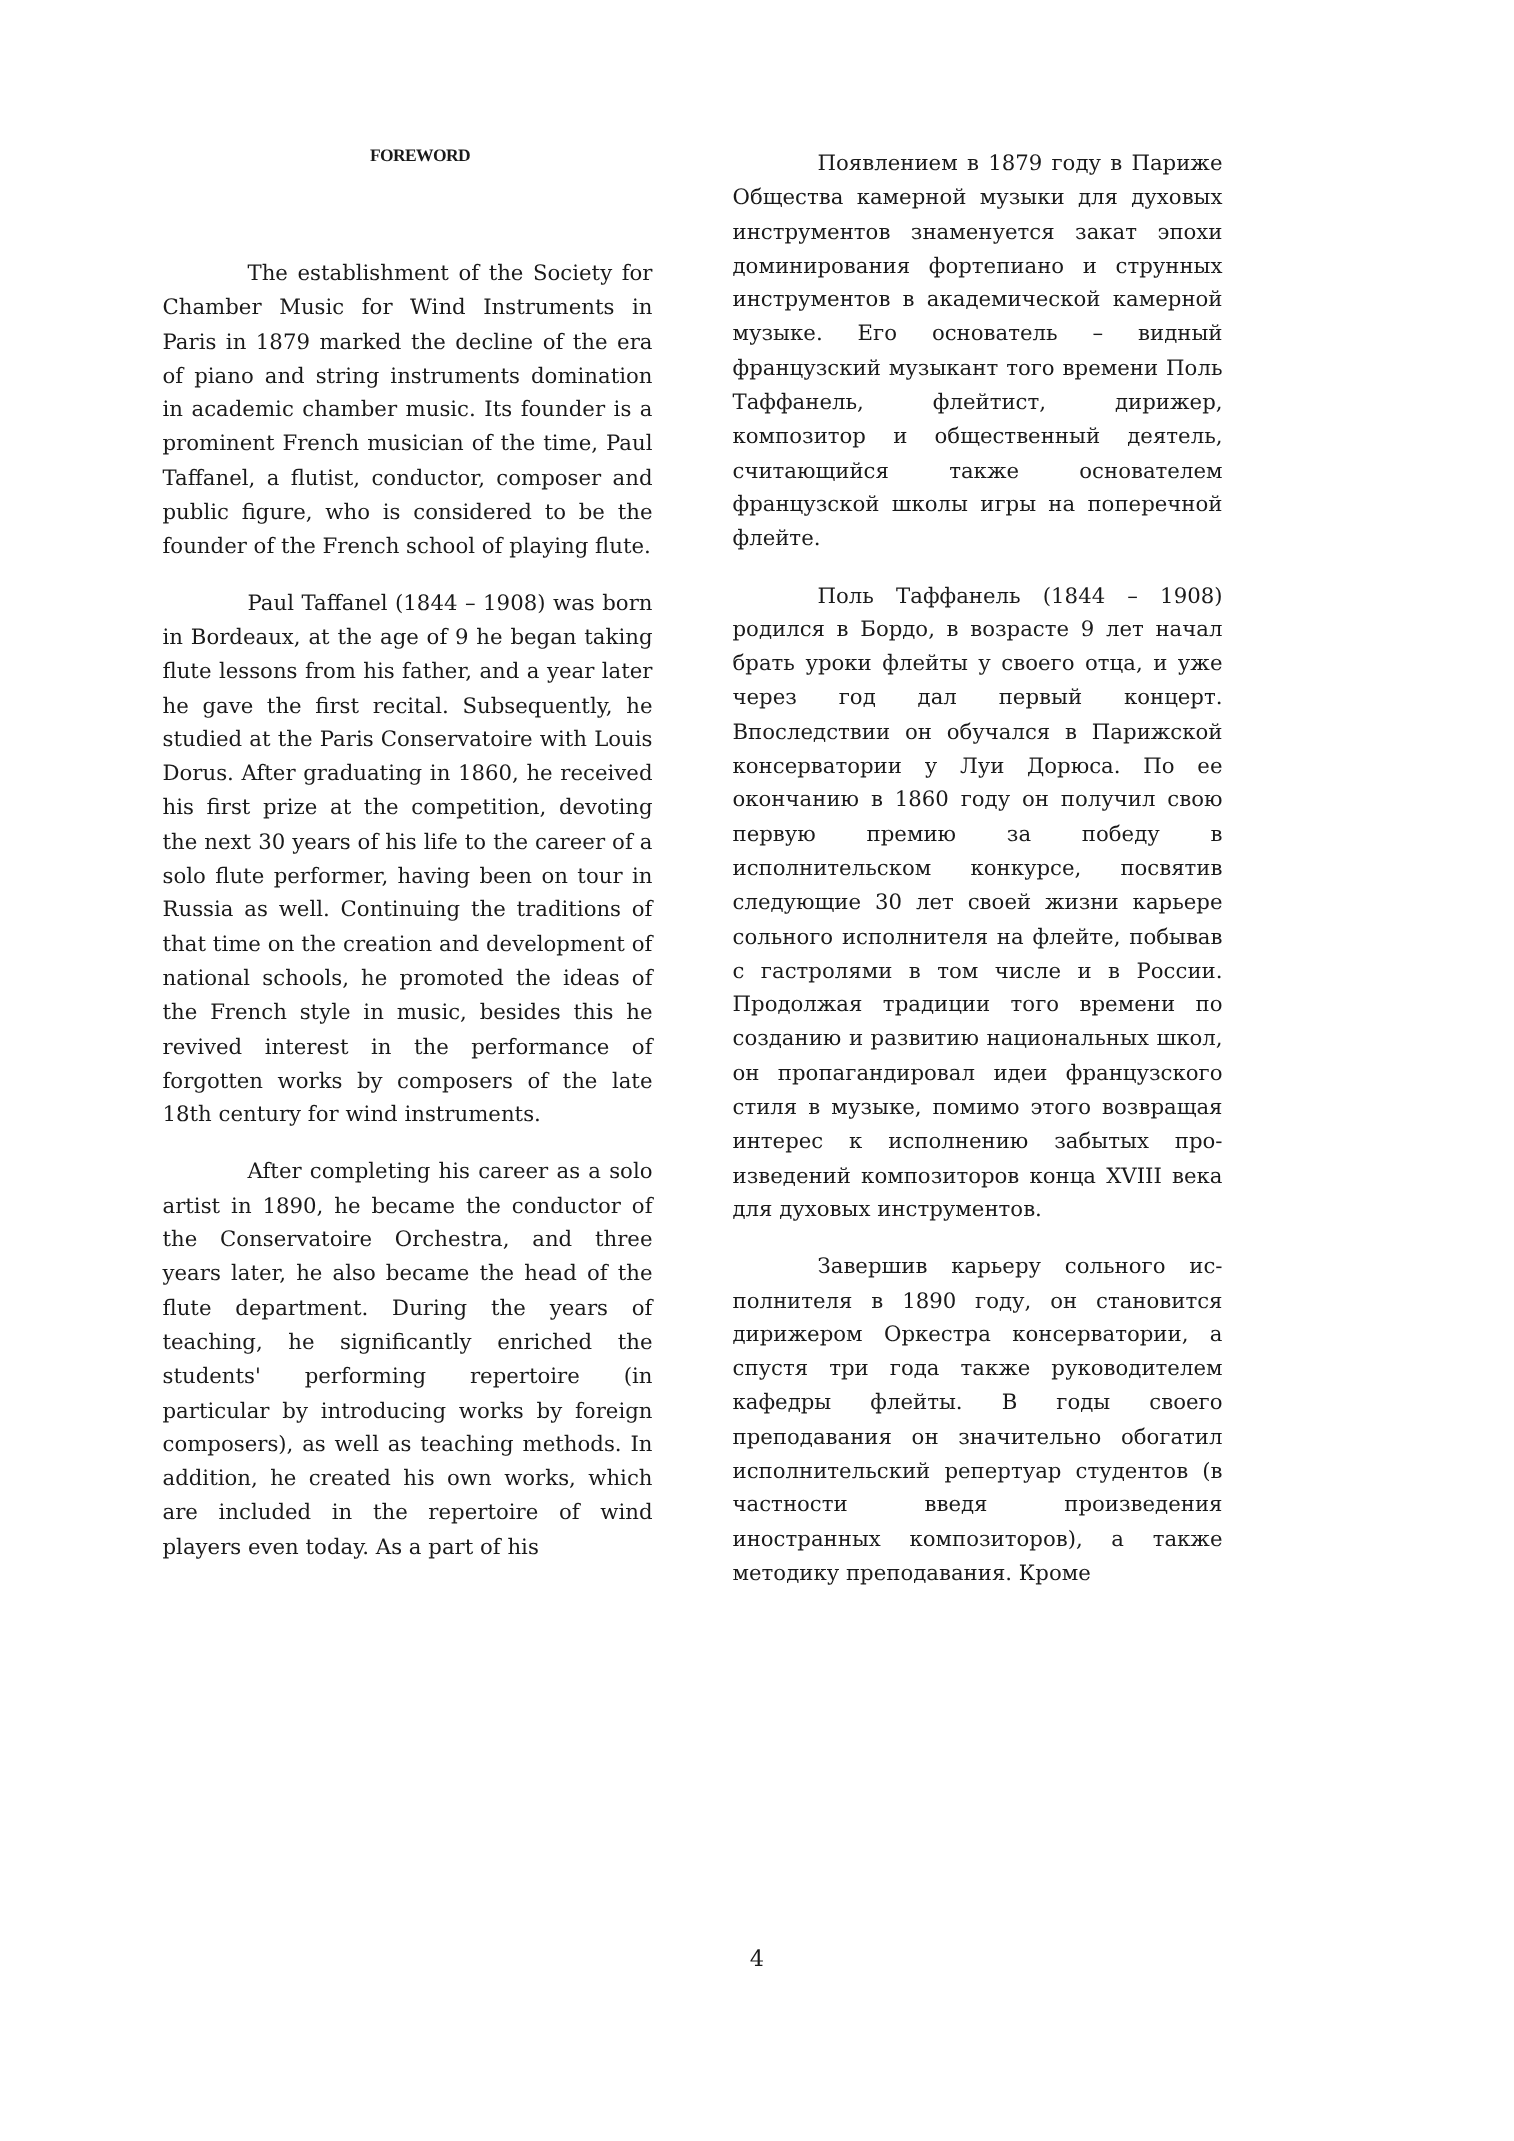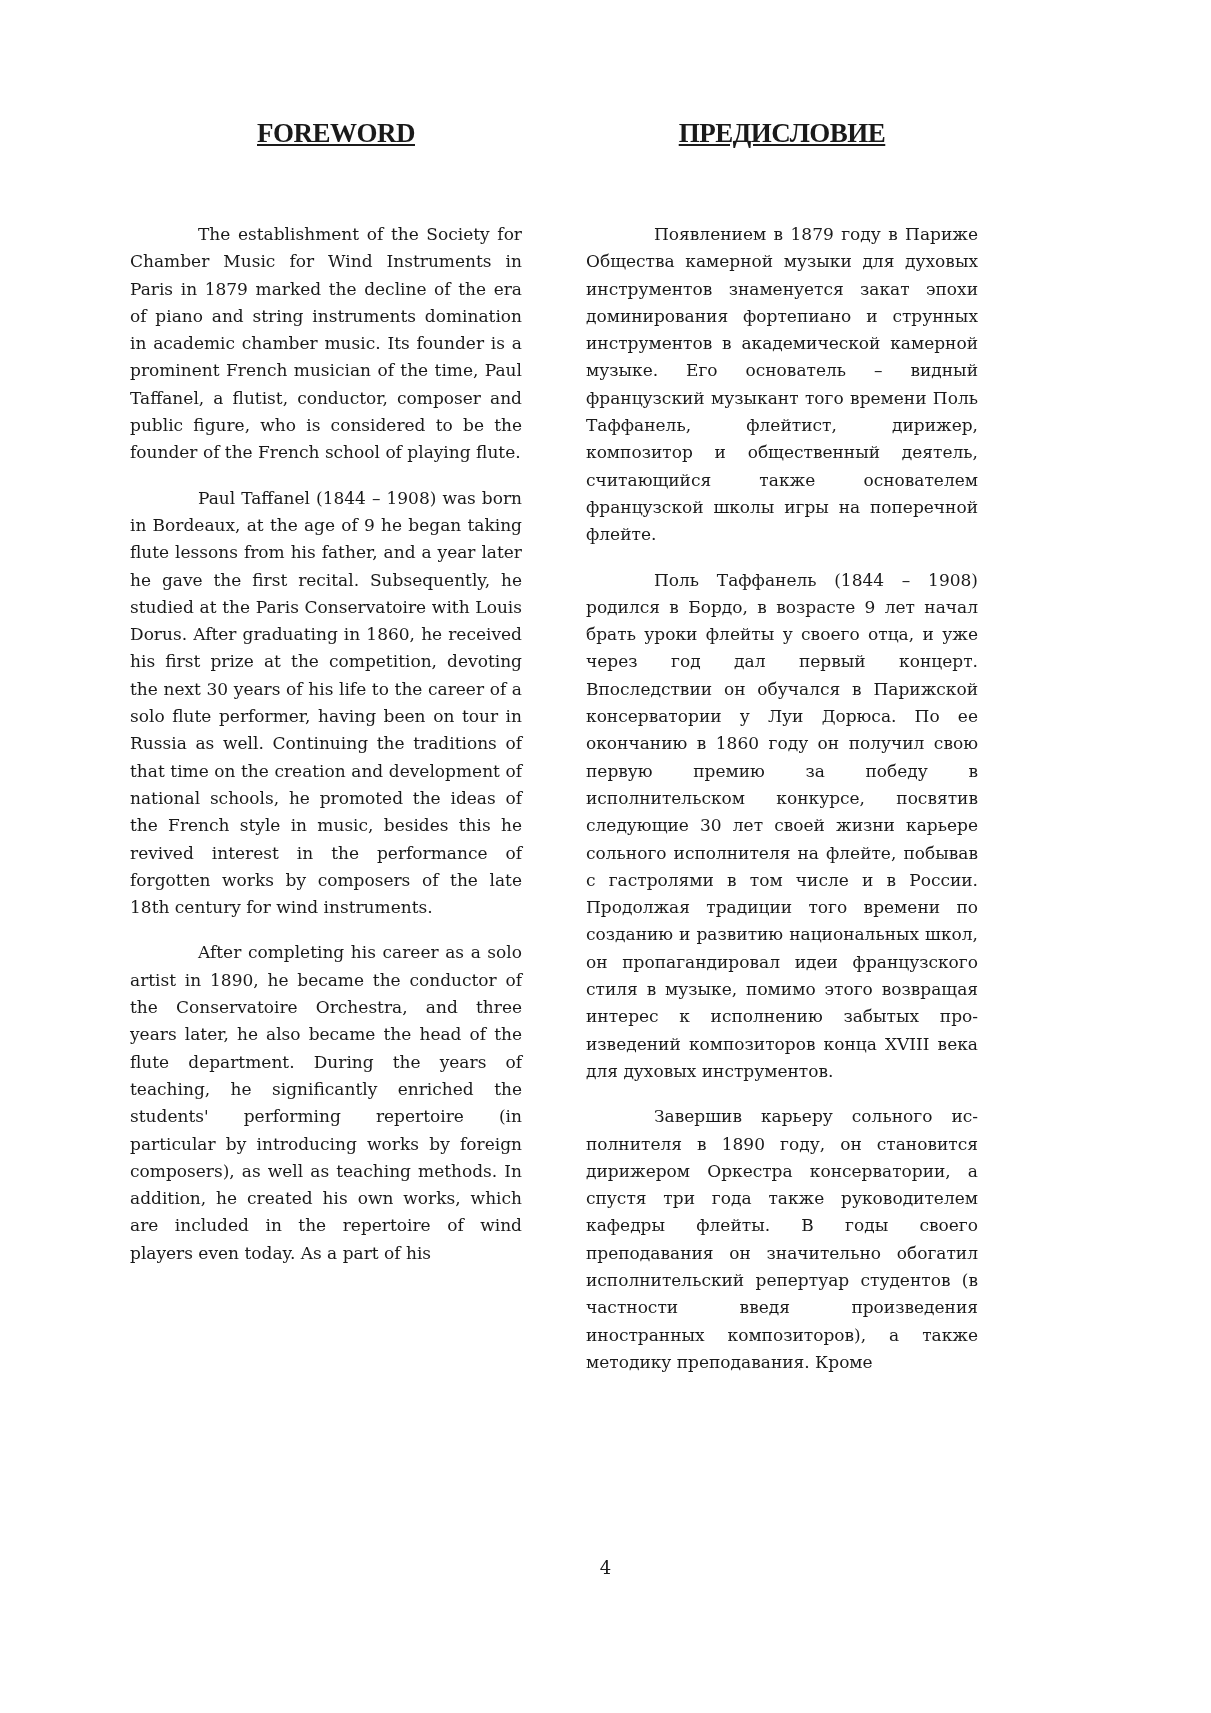--- a/index.html
+++ b/index.html
@@ -1,36 +1,35 @@
 <!DOCTYPE html>
 <html><head>
 <meta charset="utf-8">
 <style>
   html, body { margin:0; padding:0; background:#fff; }
   body { width:1211px; height:1713px; position:relative; font-family:"DejaVu Serif","Liberation Serif",serif; color:#1a1a1a; }
   .col { position:absolute; top:118px; width:392px; }
   .col.left { left:130px; }
   .col.right { left:586px; }
-  .heading { text-align:center; font-weight:bold; font-size:27px; letter-spacing:-0.5px; margin:0 0 72px 0; font-family:"Liberation Serif","DejaVu Serif",serif;text-decoration:underline; }
+  .heading { text-align:center; font-weight:bold; font-size:14px; letter-spacing:-0.5px; margin:0 0 72px 0; font-family:"Liberation Serif","DejaVu Serif",serif; }
   .col.left .heading { padding-left:20px; }
   .col.right .heading { padding-left:0; }
   p { margin:0 0 18px 0; font-size:17px; line-height:27.3px; text-align:justify; text-indent:68px; hyphens:manual; }
   .pagenum { position:absolute; top:1557px; left:0; width:1211px; text-align:center; font-size:18px; padding-left:0; }
   .pagenum span { margin-left:0; }
 </style>
 </head>
 <body>
 
 <div class="col left">
   <h2 class="heading">FOREWORD</h2>
   <p>The establishment of the Society for Chamber Music for Wind Instru­ments in Paris in 1879 marked the de­cline of the era of piano and string in­struments domination in academic chamber music. Its founder is a promi­nent French musician of the time, Paul Taffanel, a flutist, conductor, com­poser and public figure, who is consid­ered to be the founder of the French school of playing flute.</p>
   <p>Paul Taffanel (1844 – 1908) was born in Bordeaux, at the age of 9 he began taking flute lessons from his fa­ther, and a year later he gave the first recital. Subsequently, he studied at the Paris Conservatoire with Louis Dorus. After graduating in 1860, he received his first prize at the competition, de­voting the next 30 years of his life to the career of a solo flute performer, having been on tour in Russia as well. Continuing the traditions of that time on the creation and development of na­tional schools, he promoted the ideas of the French style in music, besides this he revived interest in the performance of forgotten works by composers of the late 18th century for wind instru­ments.</p>
   <p>After completing his career as a solo artist in 1890, he became the con­ductor of the Conservatoire Orchestra, and three years later, he also became the head of the flute department. Dur­ing the years of teaching, he signifi­cantly enriched the students' perform­ing repertoire (in particular by intro­ducing works by foreign composers), as well as teaching methods. In addition, he created his own works, which are in­cluded in the repertoire of wind players even today. As a part of his</p>
 </div>
 
 <div class="col right">
-  <h2 class="heading">ПРЕДИСЛОВИЕ</h2>
   <p>Появлением в 1879 году в Па­риже Общества камерной музыки для духовых инструментов знаменуется закат эпохи доминирования фортепи­ано и струнных инструментов в ака­демической камерной музыке. Его ос­нователь – видный французский му­зыкант того времени Поль Таффа­нель, флейтист, дирижер, композитор и общественный деятель, считаю­щийся также основателем француз­ской школы игры на поперечной флейте.</p>
   <p>Поль Таффанель (1844 – 1908) родился в Бордо, в возрасте 9 лет начал брать уроки флейты у своего отца, и уже через год дал первый кон­церт. Впоследствии он обучался в Па­рижской консерватории у Луи До­рюса. По ее окончанию в 1860 году он получил свою первую премию за по­беду в исполнительском конкурсе, по­святив следующие 30 лет своей жизни карьере сольного исполнителя на флейте, побывав с гастролями в том числе и в России. Продолжая тради­ции того времени по созданию и раз­витию национальных школ, он пропа­гандировал идеи французского стиля в музыке, помимо этого возвращая интерес к исполнению забытых про­изведений композиторов конца XVIII века для духовых инструментов.</p>
   <p>Завершив карьеру сольного ис­полнителя в 1890 году, он становится дирижером Оркестра консерватории, а спустя три года также руководите­лем кафедры флейты. В годы своего преподавания он значительно обога­тил исполнительский репертуар сту­дентов (в частности введя произведе­ния иностранных композиторов), а также методику преподавания. Кроме</p>
 </div>
 
 <div class="pagenum"><span>4</span></div>
 
 </body></html>

